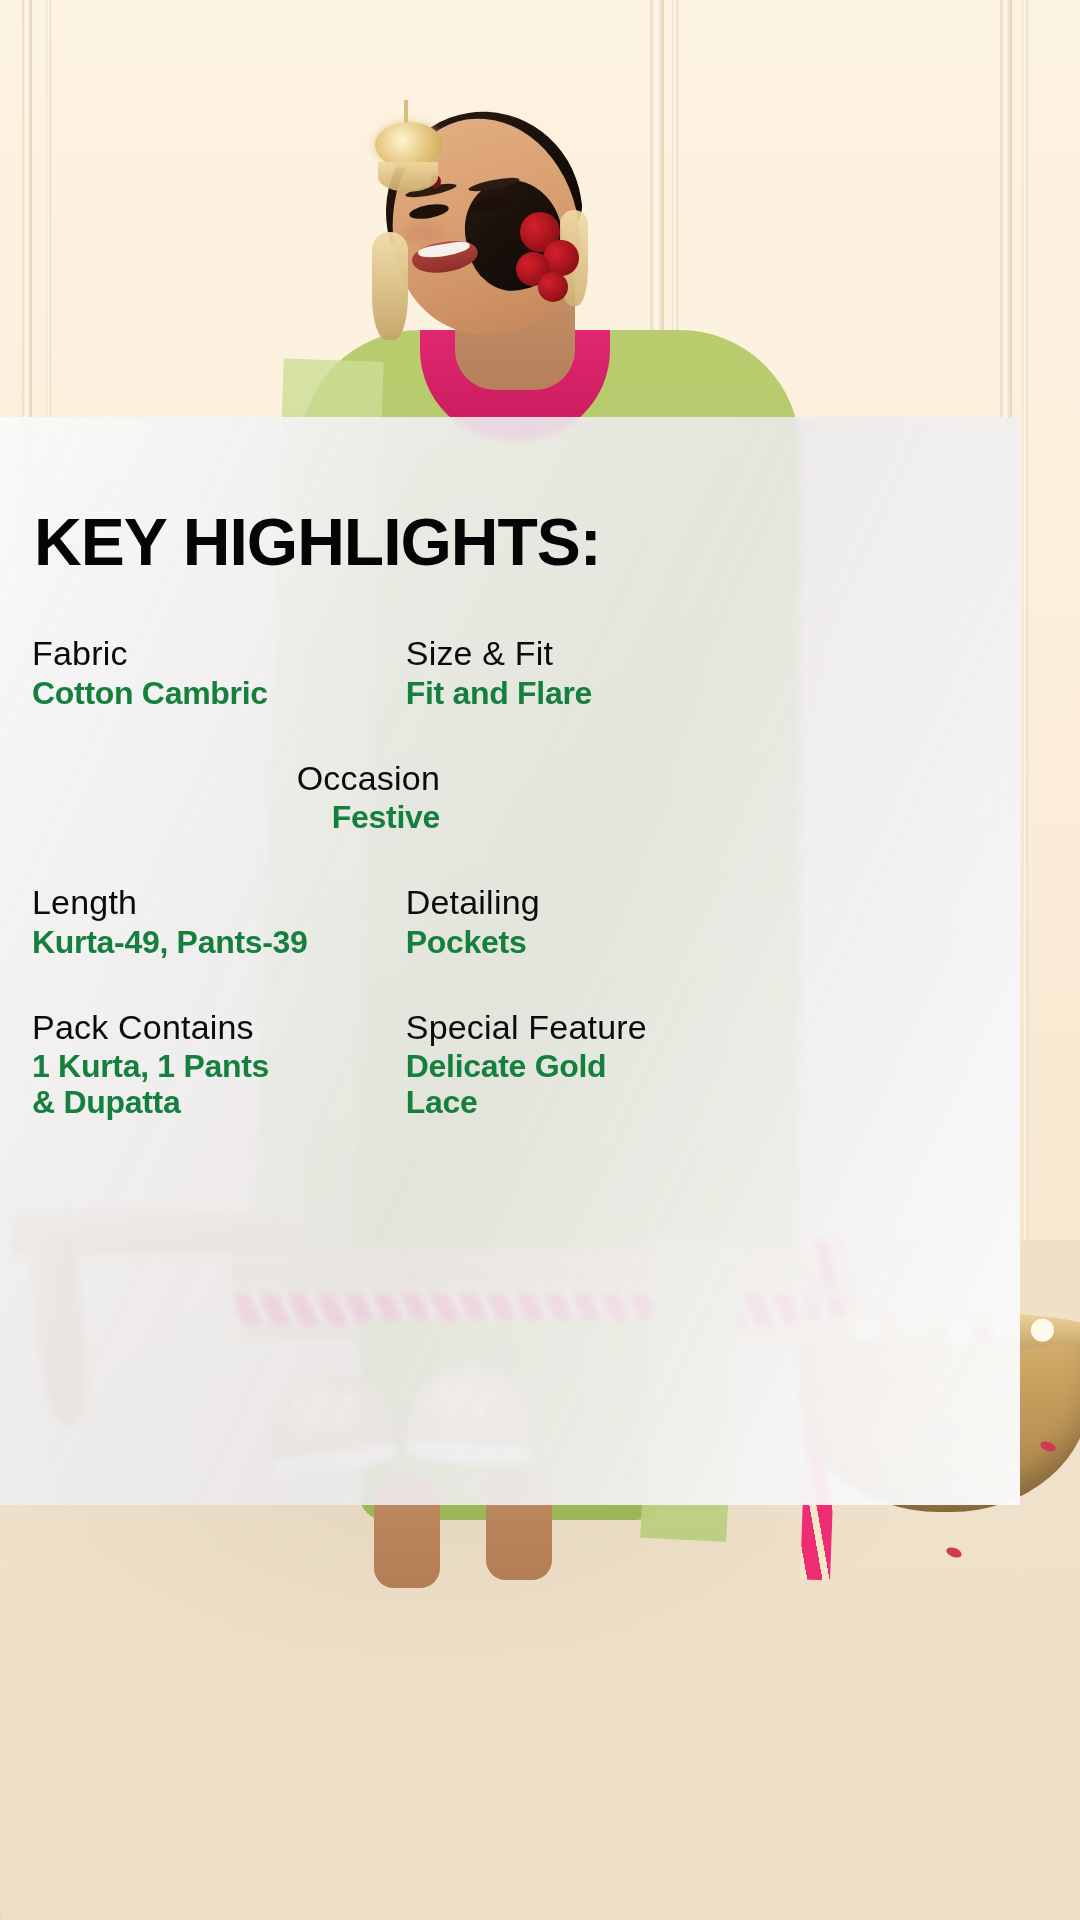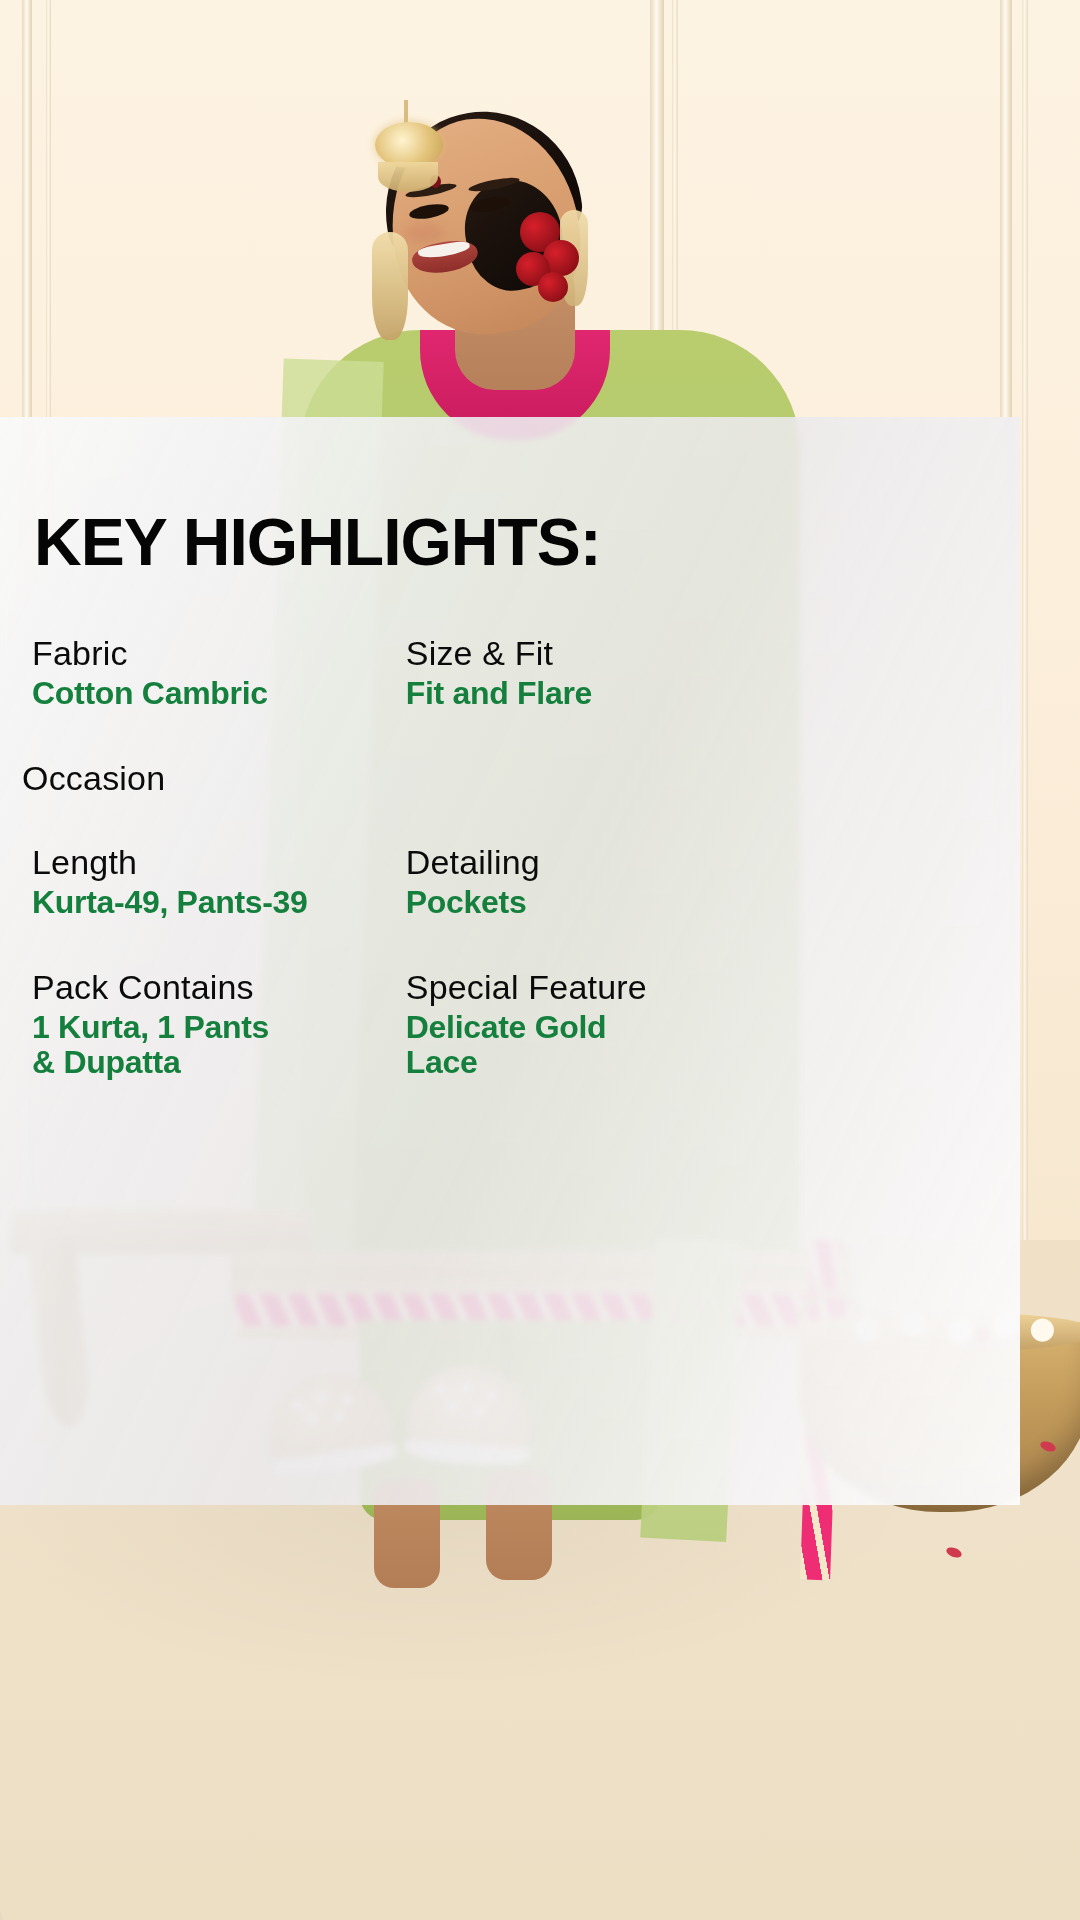--- a/index.html
+++ b/index.html
@@ -253,21 +253,21 @@
     white-space:nowrap;
   }
 
   .grid{
     position:absolute;left:0;top:635px;width:1020px;
   }
   .row{display:flex;width:848px;}
   .cell{box-sizing:border-box;}
   .cell.left{width:440px;padding-left:32px;}
   .cell.right{width:560px;padding-left:32px;}
-  .r2 .cell.left{padding-left:22px;}
+  .r2 .cell.left{padding-left:14px;text-align:right;}
   .lbl{
     font-size:34px;font-weight:normal;color:#0b0b0b;line-height:1.08;
     letter-spacing:.2px;
   }
   .val{
     font-size:32px;font-weight:bold;color:#15803d;line-height:1.12;
     letter-spacing:-.3px;margin-top:4px;white-space:pre-line;
   }
   .row.gap{margin-bottom:48px;}
 </style>
@@ -364,20 +364,21 @@
     </div>
     <div class="cell right">
       <div class="lbl">Size &amp; Fit</div>
       <div class="val">Fit and Flare</div>
     </div>
   </div>
 
   <div class="row gap r2">
     <div class="cell left">
       <div class="lbl">Occasion</div>
+      <div class="val">Festive</div>
     </div>
   </div>
 
   <div class="row gap r3">
     <div class="cell left">
       <div class="lbl">Length</div>
       <div class="val">Kurta-49, Pants-39</div>
     </div>
     <div class="cell right">
       <div class="lbl">Detailing</div>

